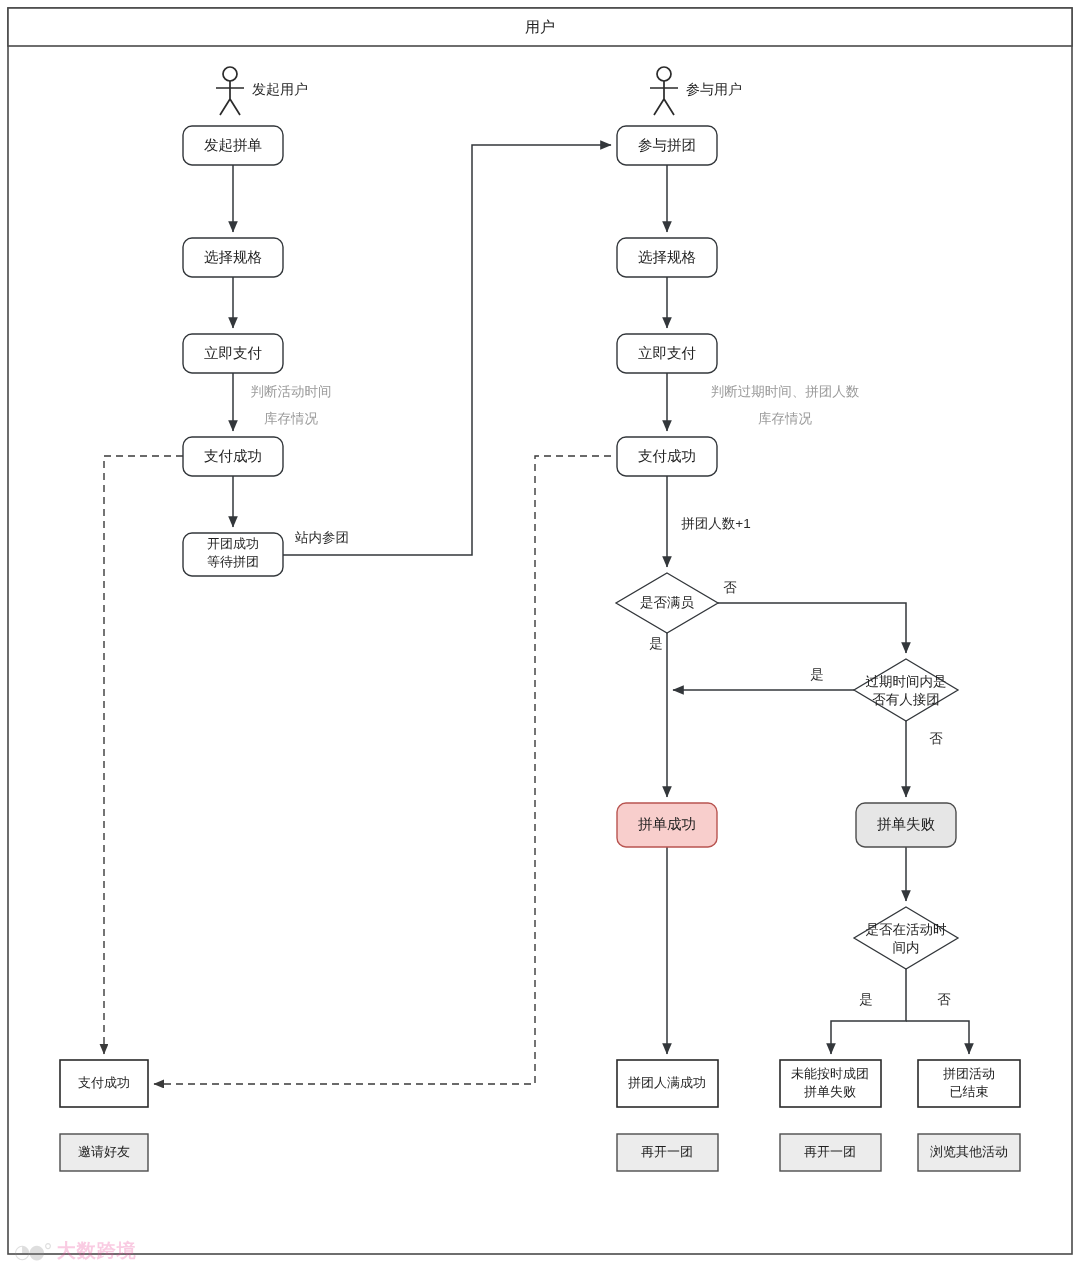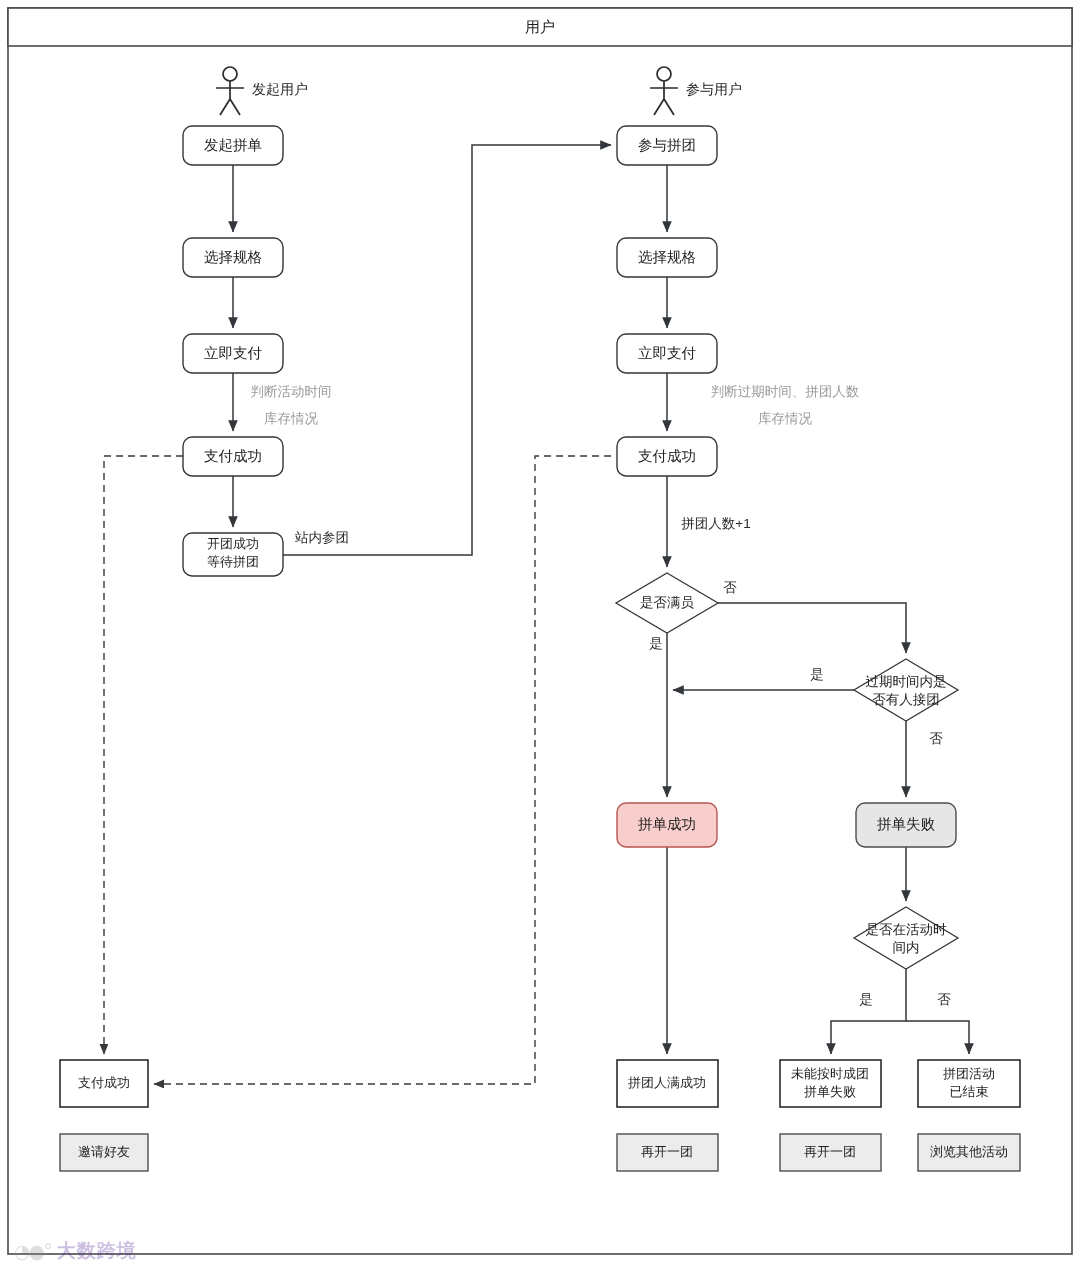--- a/index.html
+++ b/index.html
@@ -130,21 +130,21 @@
     pointer-events: none;
   }
   .watermark .wm-mark {
     font-size: 19px;
     color: #8d8d8d;
     letter-spacing: -2px;
     font-family: "DejaVu Sans", sans-serif;
   }
   .watermark .wm-text {
     font-size: 19px;
-    color: #4c1d95;
+    color: #ec4899;
     font-weight: bold;
     letter-spacing: 1px;
   }
 </style>
 </head>
 <body>
 
 <div id="stage">
 
   <svg class="diagram" viewBox="0 0 1080 1270">

